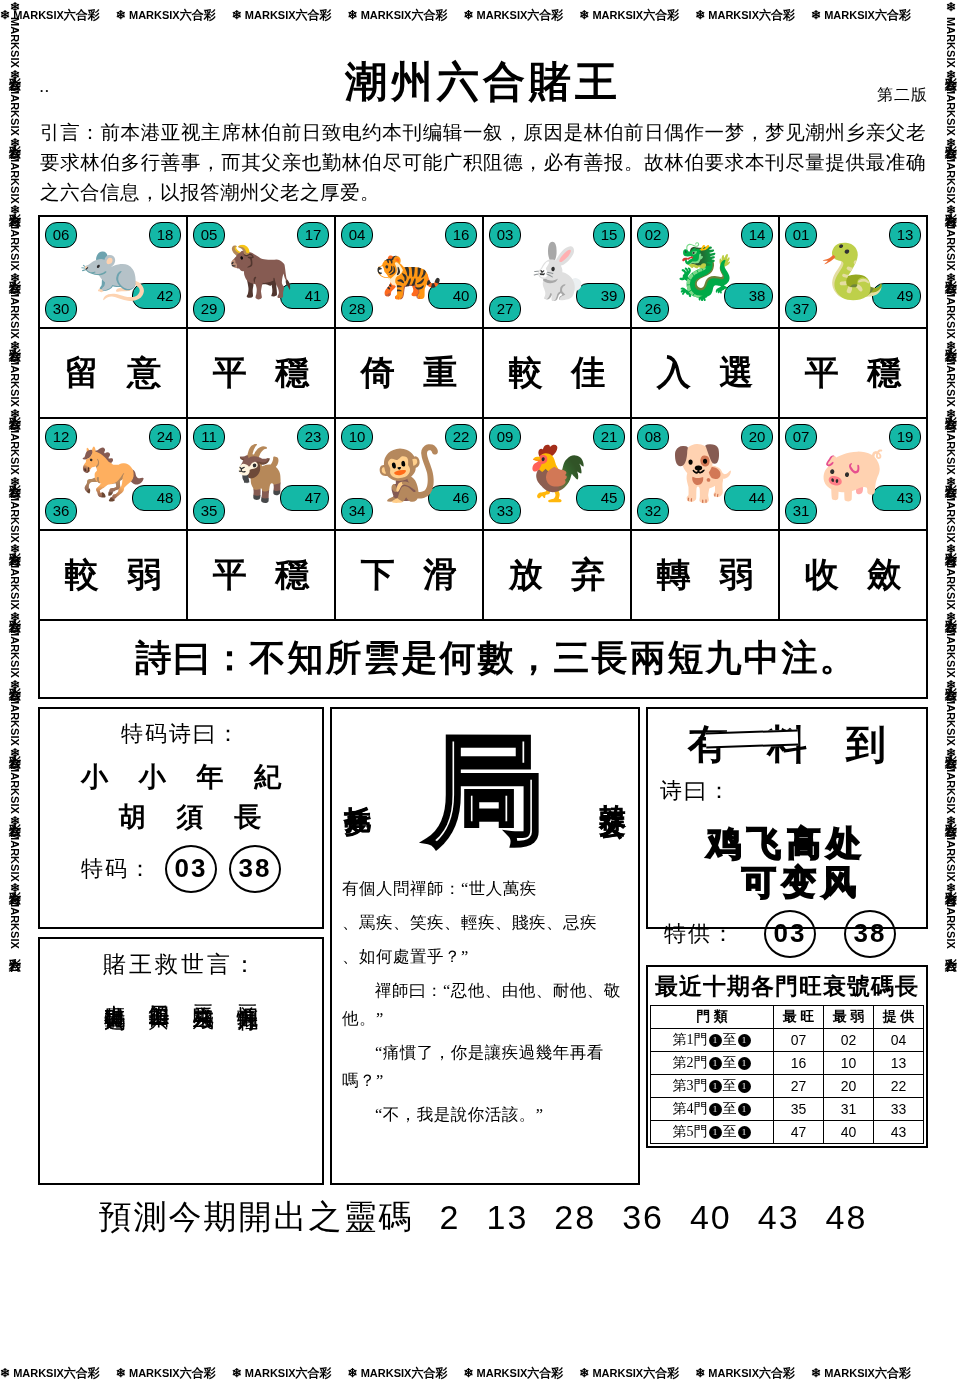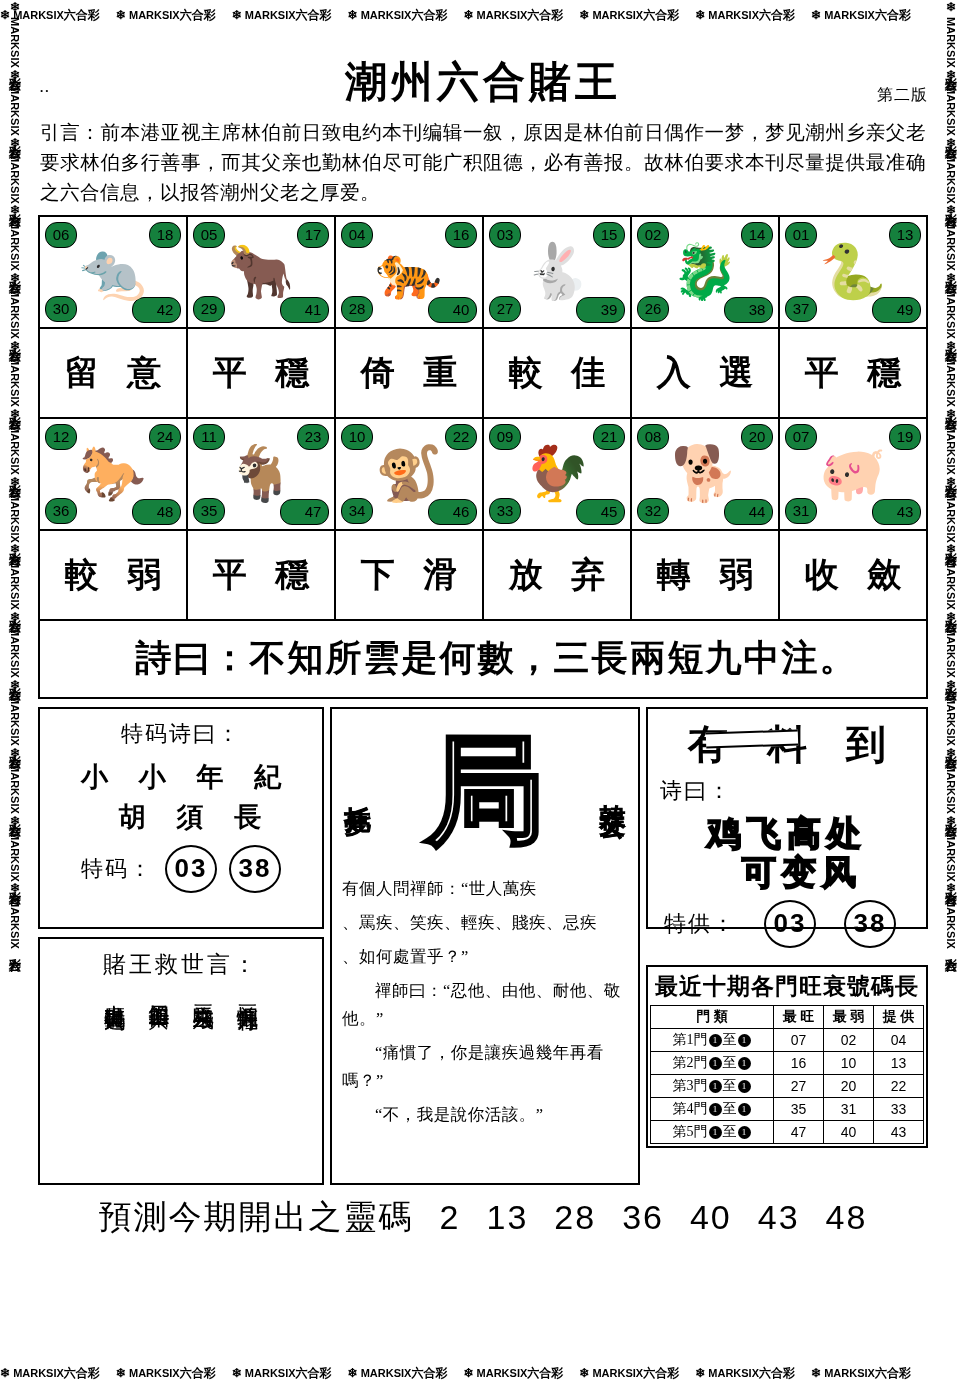--- a/index.html
+++ b/index.html
@@ -87,26 +87,26 @@
   .word-row{border-top:2px solid #000;border-bottom:2px solid #000;}
   .num{
     position:absolute;
     width:30px;height:24px;
     border:1.5px solid #000;
     border-radius:12px/12px;
     font-family:"Liberation Sans", sans-serif;
     font-size:15px;
     text-align:center;
     line-height:23px;
-    background:#15803d;
+    background:#14b8a6;
   }
   .n-tl{left:5px;top:5px;}
   .n-tr{right:5px;top:5px;}
   .n-bl{left:5px;bottom:5px;}
-  .n-br{right:5px;bottom:4px;padding-left:17px;}
+  .n-br{right:5px;bottom:18px;padding-left:17px;}
   .animal{
     position:absolute;left:0;right:0;top:50%;
     transform:translateY(-50%);
     text-align:center;
     font-size:54px;
     line-height:1;
   }
   .word{
     text-align:center;
     font-size:34px;
@@ -203,21 +203,21 @@
   }
   .yl-title{
     text-align:center;font-size:40px;font-weight:bold;letter-spacing:14px;text-indent:14px;
     font-family:"Liberation Sans", sans-serif;
     position:relative;
   }
   .yl-title .strike{
     position:absolute;left:48px;top:14px;width:92px;height:12px;background:#fff;
     border-top:2px solid #000;border-bottom:2px solid #000;transform:rotate(-2deg);
   }
-  .yl-shi{font-size:22px;letter-spacing:2px;margin:4px 0 8px 2px;}
+  .yl-shi{font-size:22px;letter-spacing:2px;margin:4px 0 18px 2px;}
   .yl-line{
     text-align:center;font-size:34px;font-weight:bold;letter-spacing:6px;line-height:1.15;
     color:#737373;-webkit-text-stroke:2px #000;
     font-family:"Liberation Sans", sans-serif;
   }
   .yl-line.l2{margin-left:30px;}
   .yl-codes{display:flex;align-items:center;justify-content:flex-start;gap:28px;font-size:22px;margin-top:8px;margin-left:6px;letter-spacing:2px;}
   .tablewrap{
     margin-top:36px;
     border:2px solid #000;

